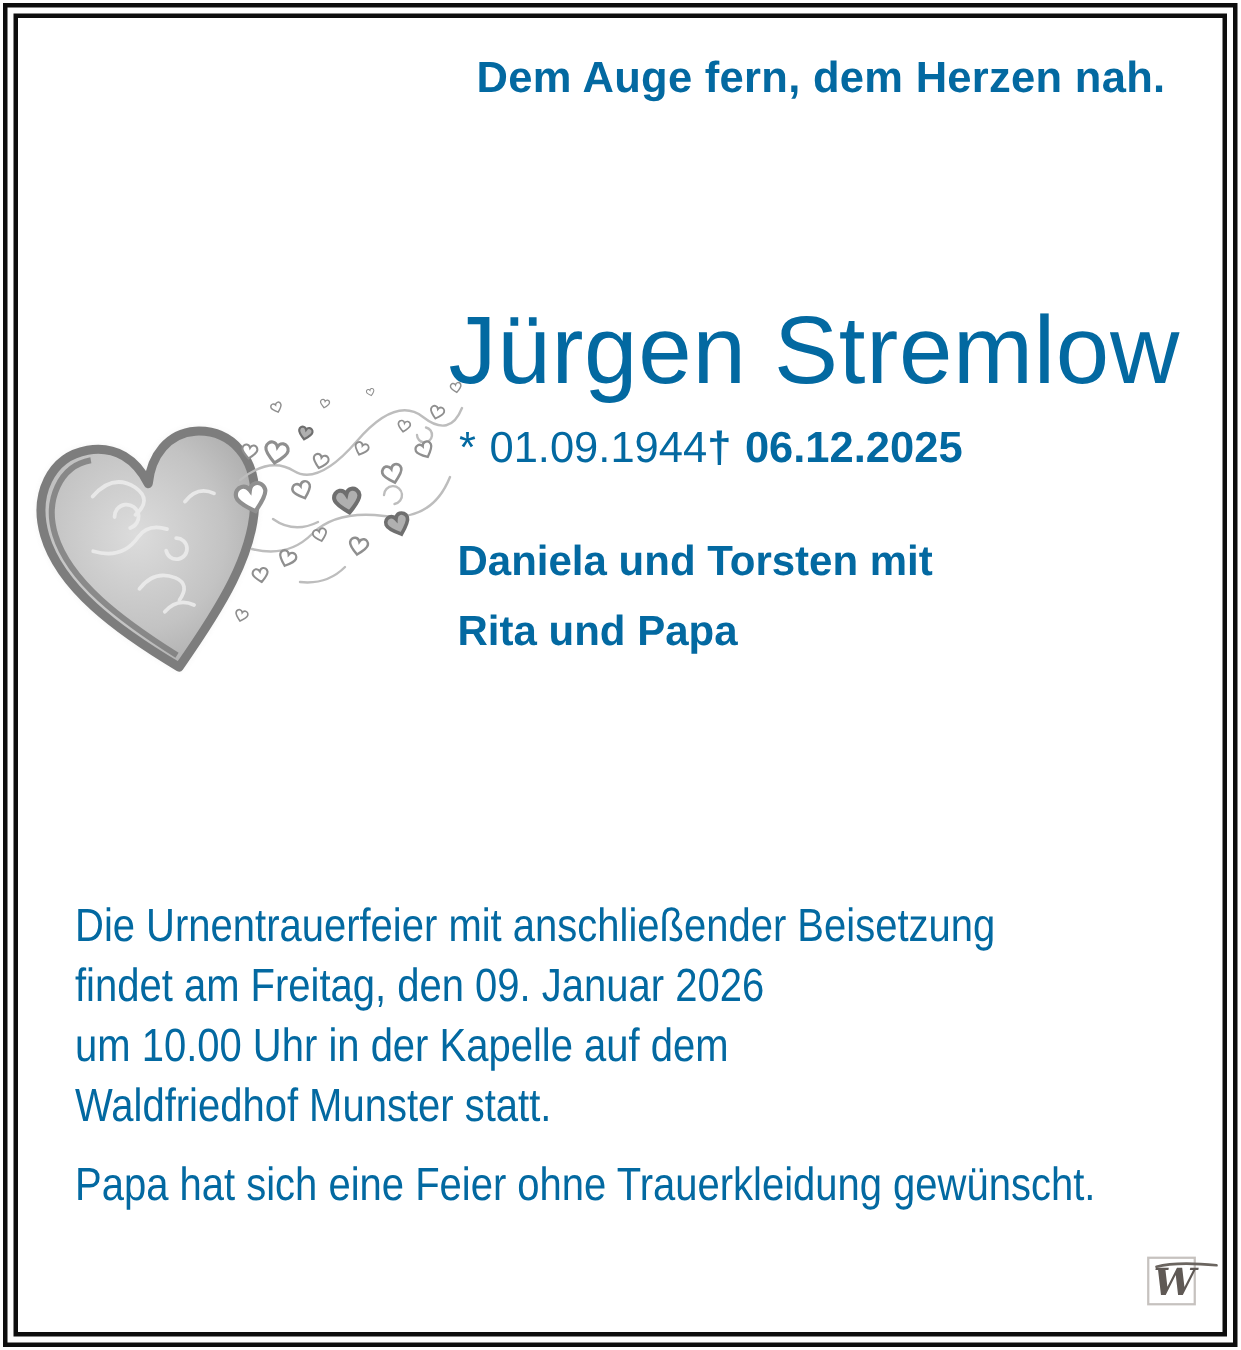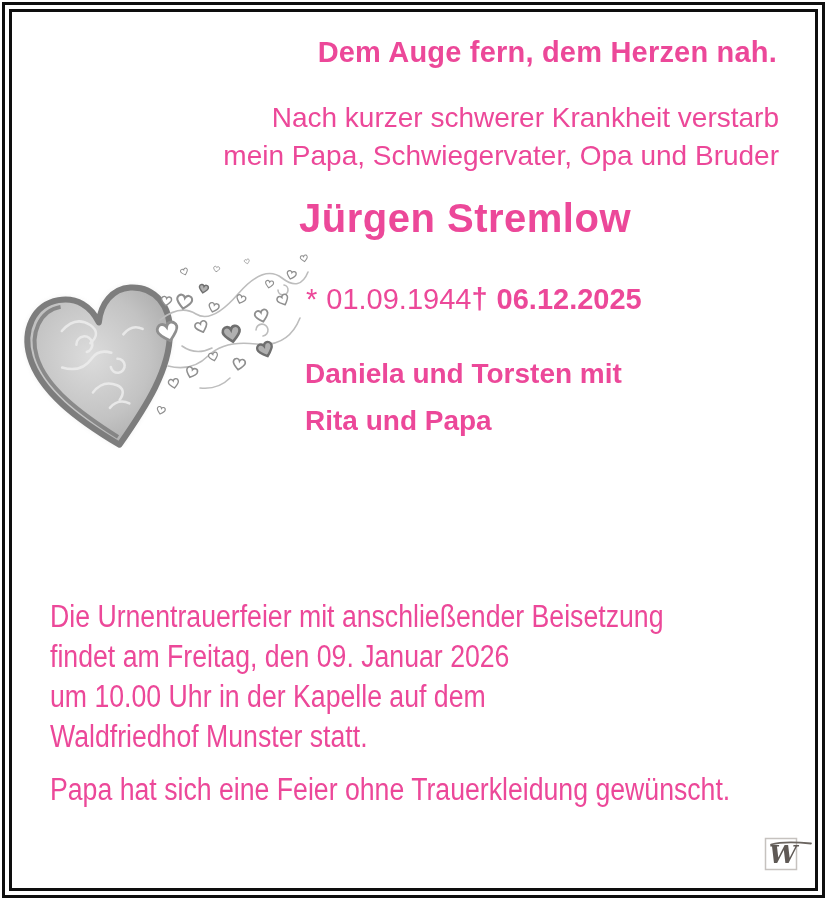--- a/index.html
+++ b/index.html
@@ -6,21 +6,21 @@
     margin: 0;
     padding: 0;
     background: #ffffff;
     font-family: "Liberation Sans", sans-serif;
   }
   .notice {
     position: relative;
     width: 827px;
     height: 900px;
     background: #ffffff;
-    color: #ec4899;
+    color: #0369a1;
     overflow: hidden;
   }
   
   .frame-outer {
     position: absolute;
     inset: 2px;
     border: 3px solid #0e0e0e;
     pointer-events: none;
   }
   .frame-inner {
@@ -47,22 +47,22 @@
     text-align: right;
     font-size: 28px;
     line-height: 38px;
     font-weight: 400;
     white-space: nowrap;
   }
   .name-line {
     position: absolute;
     top: 196px;
     left: 299px;
-    font-size: 40px;
-    font-weight: bold;
+    font-size: 64px;
+    font-weight: normal;
     letter-spacing: 0.5px;
     white-space: nowrap;
   }
   .dates-line {
     position: absolute;
     top: 283px;
     left: 306px;
     font-size: 29px;
     white-space: nowrap;
   }
@@ -192,24 +192,20 @@
 
     <g fill="#b0b0b0" stroke="#6f6f6f" stroke-width="1.6">
       <use href="#sh" transform="translate(212 90) scale(1.7) rotate(-10)"></use>
       <use href="#sh" transform="translate(246 108) scale(1.5) rotate(-20)"></use>
       <use href="#sh" transform="translate(190 46) scale(0.9) rotate(12)"></use>
     </g>
   </svg>
 
   <div class="motto-block">Dem Auge fern, dem Herzen nah.</div>
 
-  <div class="intro-block">
-    <div>Nach kurzer schwerer Krankheit verstarb</div>
-    <div>mein Papa, Schwiegervater, Opa und Bruder</div>
-  </div>
 
   <div class="name-line">Jürgen Stremlow</div>
 
   <div class="dates-line">
     <span class="sym">*</span><span>01.09.1944</span><span class="death-group"><span class="sym">†</span><span>06.12.2025</span></span>
   </div>
 
   <div class="mourners-block">
     <div class="m1">Daniela und Torsten mit</div>
     <div class="m3">Rita und Papa</div>

